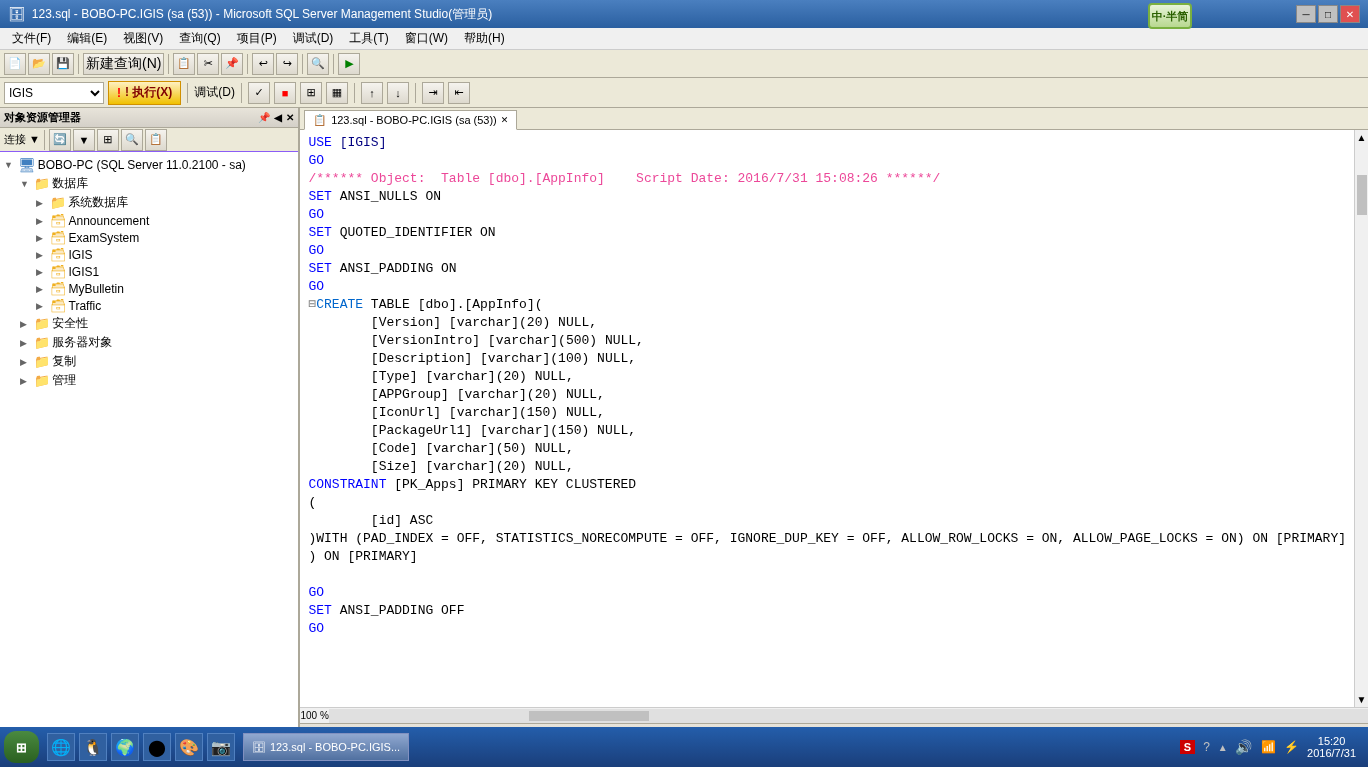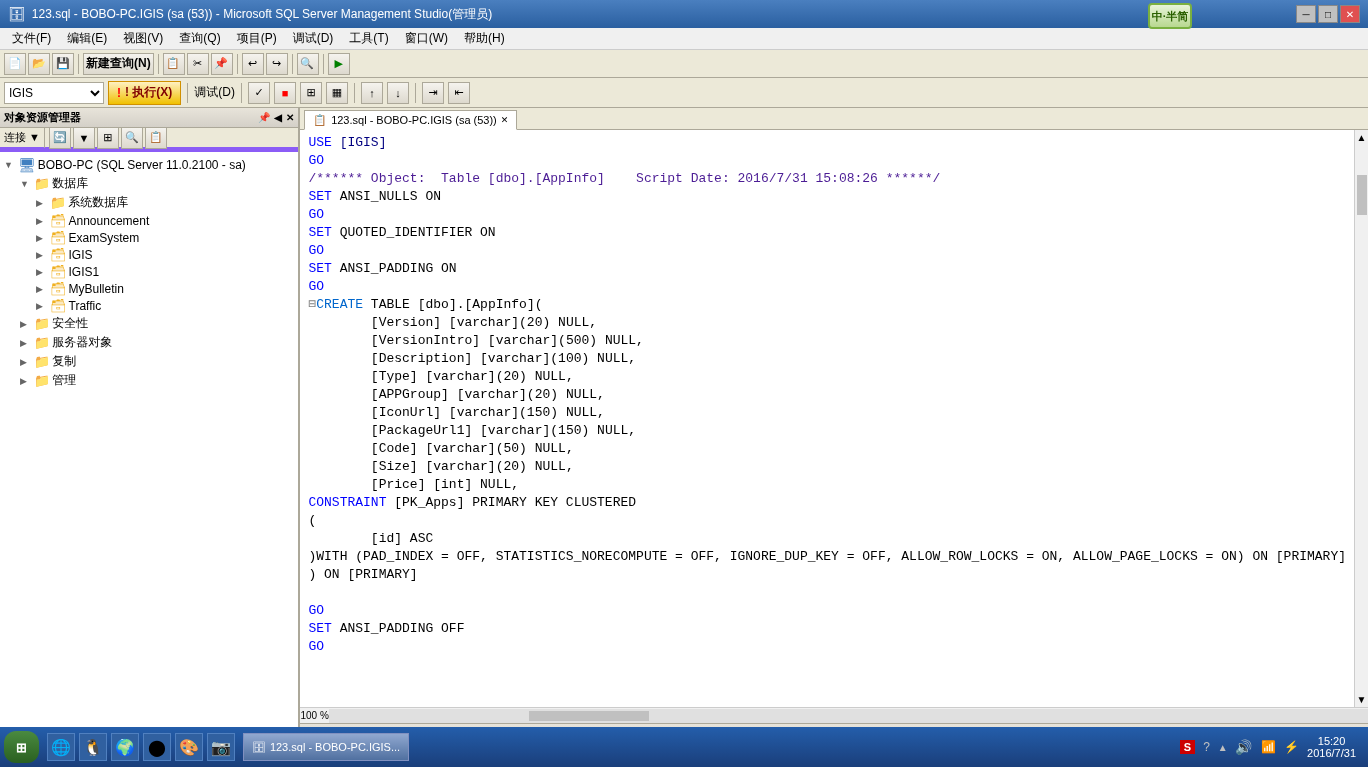--- a/index.html
+++ b/index.html
@@ -108,21 +108,21 @@
       font-weight: bold;
     }
     .panel-header-right { display: flex; gap: 4px; }
     .panel-icon { cursor: pointer; font-size: 10px; }
     .oe-toolbar {
       background: #ece9d8;
       height: 24px;
       display: flex;
       align-items: center;
       padding: 2px 4px;
-      border-bottom: 5px solid #8b5cf6;
+      border-bottom: 1px solid #8b5cf6;
       gap: 2px;
     }
     .tree-area { flex: 1; overflow-y: auto; padding: 4px; background: white; }
     .tree-item { display: flex; align-items: center; gap: 2px; padding: 1px 0; cursor: pointer; white-space: nowrap; }
     .expand-icon { width: 12px; font-size: 9px; color: #666; flex-shrink: 0; }
     .folder-icon { color: #f0b020; font-size: 13px; flex-shrink: 0; }
     .tree-label { font-size: 12px; }
     .indent-1 { padding-left: 16px; }
     .indent-2 { padding-left: 32px; }
     
@@ -170,21 +170,21 @@
       font-family: 'Courier New', monospace;
       font-size: 13px;
       line-height: 18px;
     }
     .sql-line { display: flex; min-height: 18px; }
     .line-content { flex: 1; white-space: pre; }
     
     
     .kw { color: #0000ff; font-weight: normal; }
     .kw2 { color: #0066cc; }
-    .comment { color: #4c1d95; }
+    .comment { color: #ec4899; }
     .ident { color: #000080; }
     .bracket-expand { color: #808080; }
     
     
     .status-bar {
       background: linear-gradient(to bottom, #e8e4da, #d4d0c8);
       height: 22px;
       display: flex;
       align-items: center;
       padding: 0 8px;
@@ -297,21 +297,21 @@
   <span class="menu-item">工具(T)</span>
   <span class="menu-item">窗口(W)</span>
   <span class="menu-item">帮助(H)</span>
 </div>
 
 <div class="toolbar">
   <div class="tb-btn">📄</div>
   <div class="tb-btn">📂</div>
   <div class="tb-btn">💾</div>
   <div class="tb-separator"></div>
-  <div class="tb-btn" style="font-size:12px;font-weight:bold;">新建查询(N)</div>
+  <div class="tb-btn" style="font-size:14px;">新建查询(N)</div>
   <div class="tb-separator"></div>
   <div class="tb-btn">📋</div>
   <div class="tb-btn">✂</div>
   <div class="tb-btn">📌</div>
   <div class="tb-separator"></div>
   <div class="tb-btn">↩</div>
   <div class="tb-btn">↪</div>
   <div class="tb-separator"></div>
   <div class="tb-btn">🔍</div>
   <div class="tb-separator"></div>
@@ -505,23 +505,20 @@
           <span class="line-content">	[IconUrl] [varchar](150) NULL,</span>
         </div>
         <div class="sql-line">
           <span class="line-content">	[PackageUrl1] [varchar](150) NULL,</span>
         </div>
         <div class="sql-line">
           <span class="line-content">	[Code] [varchar](50) NULL,</span>
         </div>
         <div class="sql-line">
           <span class="line-content">	[Size] [varchar](20) NULL,</span>
-        </div>
-        <div class="sql-line">
-          <span class="line-content">	[Price] [int] NULL,</span>
         </div>
         <div class="sql-line">
           <span class="line-content"><span class="kw">CONSTRAINT</span> [PK_Apps] PRIMARY KEY CLUSTERED</span>
         </div>
         <div class="sql-line">
           <span class="line-content">(</span>
         </div>
         <div class="sql-line">
           <span class="line-content">	[id] ASC</span>
         </div>

